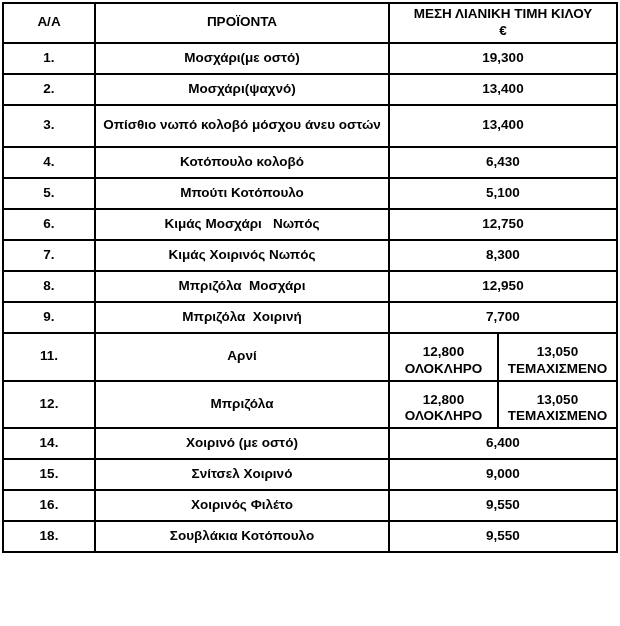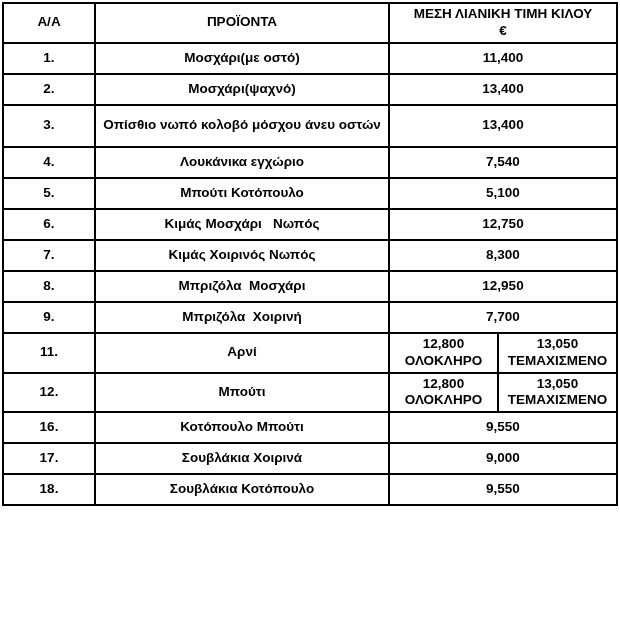--- a/index.html
+++ b/index.html
@@ -51,21 +51,21 @@
   td.cell-product {
     white-space: pre-wrap;
     padding-left: 26px;
     padding-right: 26px;
   }
   td.cell-split {
     font-size: 12.5px;
     line-height: 1.15;
     padding: 1px 2px;
   }
-  td.cell-split .split-price { display: block; }
+  td.cell-split .split-price { display: block; margin-top: 8px; }
   td.cell-split .split-label { display: block; }
 </style>
 </head>
 <body>
 
 <div class="page">
   <table class="price-table">
     <colgroup>
       <col class="c-num">
       <col class="c-prod">
@@ -79,36 +79,36 @@
         <th colspan="2">
           <span style="display:block;">ΜΕΣΗ ΛΙΑΝΙΚΗ ΤΙΜΗ ΚΙΛΟΥ</span>
           <span style="display:block;">€</span>
         </th>
       </tr>
     </thead>
     <tbody id="table-body">
         <tr class="row-single">
           <td class="cell-num">1.</td>
           <td class="cell-product">Μοσχάρι(με οστό)</td>
-          <td colspan="2" class="cell-price">11,400</td>
+          <td colspan="2" class="cell-price">19,300</td>
         </tr>
         <tr class="row-single">
           <td class="cell-num">2.</td>
           <td class="cell-product">Μοσχάρι(ψαχνό)</td>
           <td colspan="2" class="cell-price">13,400</td>
         </tr>
         <tr class="row-tall">
           <td class="cell-num">3.</td>
           <td class="cell-product">Οπίσθιο νωπό κολοβό μόσχου άνευ οστών</td>
           <td colspan="2" class="cell-price">13,400</td>
         </tr>
         <tr class="row-single">
           <td class="cell-num">4.</td>
-          <td class="cell-product">Λουκάνικα εγχώριο</td>
-          <td colspan="2" class="cell-price">7,540</td>
+          <td class="cell-product">Κοτόπουλο κολοβό</td>
+          <td colspan="2" class="cell-price">6,430</td>
         </tr>
         <tr class="row-single">
           <td class="cell-num">5.</td>
           <td class="cell-product">Μπούτι Κοτόπουλο</td>
           <td colspan="2" class="cell-price">5,100</td>
         </tr>
         <tr class="row-single">
           <td class="cell-num">6.</td>
           <td class="cell-product">Κιμάς Μοσχάρι   Νωπός</td>
           <td colspan="2" class="cell-price">12,750</td>
@@ -135,39 +135,44 @@
             <span class="split-price">12,800</span>
             <span class="split-label">ΟΛΟΚΛΗΡΟ</span>
           </td>
           <td class="cell-split">
             <span class="split-price">13,050</span>
             <span class="split-label">ΤΕΜΑΧΙΣΜΕΝΟ</span>
           </td>
         </tr>
         <tr class="row-split">
           <td class="cell-num">12.</td>
-          <td class="cell-product">Μπούτι</td>
+          <td class="cell-product">Μπριζόλα</td>
           <td class="cell-split">
             <span class="split-price">12,800</span>
             <span class="split-label">ΟΛΟΚΛΗΡΟ</span>
           </td>
           <td class="cell-split">
             <span class="split-price">13,050</span>
             <span class="split-label">ΤΕΜΑΧΙΣΜΕΝΟ</span>
           </td>
         </tr>
         <tr class="row-single">
-          <td class="cell-num">16.</td>
-          <td class="cell-product">Κοτόπουλο Μπούτι</td>
-          <td colspan="2" class="cell-price">9,550</td>
+          <td class="cell-num">14.</td>
+          <td class="cell-product">Χοιρινό (με οστό)</td>
+          <td colspan="2" class="cell-price">6,400</td>
         </tr>
         <tr class="row-single">
-          <td class="cell-num">17.</td>
-          <td class="cell-product">Σουβλάκια Χοιρινά</td>
+          <td class="cell-num">15.</td>
+          <td class="cell-product">Σνίτσελ Χοιρινό</td>
           <td colspan="2" class="cell-price">9,000</td>
+        </tr>
+        <tr class="row-single">
+          <td class="cell-num">16.</td>
+          <td class="cell-product">Χοιρινός Φιλέτο</td>
+          <td colspan="2" class="cell-price">9,550</td>
         </tr>
         <tr class="row-single">
           <td class="cell-num">18.</td>
           <td class="cell-product">Σουβλάκια Κοτόπουλο</td>
           <td colspan="2" class="cell-price">9,550</td>
         </tr>
       </tbody>
   </table>
 </div>
 

